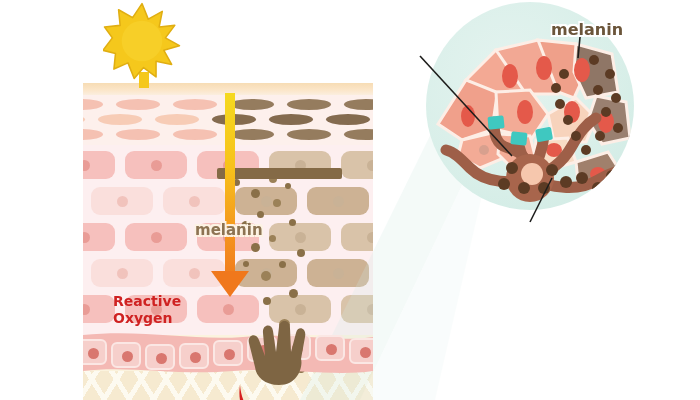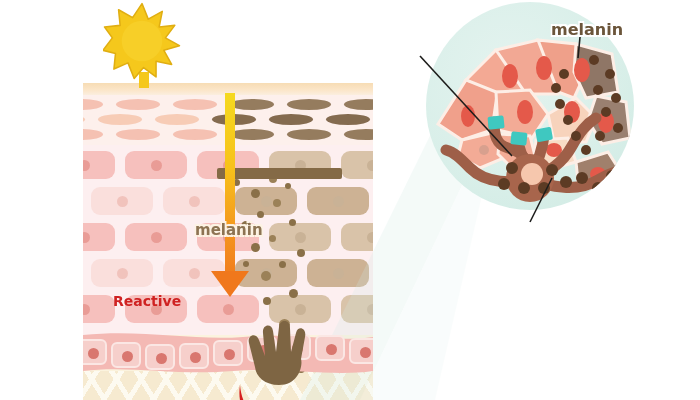--- a/index.html
+++ b/index.html
@@ -380,15 +380,16 @@
     <svg width="78" height="78" viewBox="0 0 100 100">
       <polygon fill="#f5c81c" stroke="#e0ae12" stroke-width="2" stroke-linejoin="round" points="50,2 58,22 76,12 72,32 92,30 80,46 98,56 78,62 88,80 68,76 68,96 52,84 40,98 32,78 14,86 16,66 0,62 12,46 2,32 22,30 20,10 38,20"></polygon>
       <circle cx="50" cy="50" r="26" fill="#f7cf28"></circle>
     </svg>
   </div>
 
   <div class="lbl" id="lbl-melanin-r">melanin</div>
   <div class="lbl" id="lbl-melanin-l">melanin</div>
   <div class="lbl" id="lbl-ros">
     <div>Reactive</div>
+    <div>Oxygen</div>
   </div>
 
 </div>
 
 </body></html>

